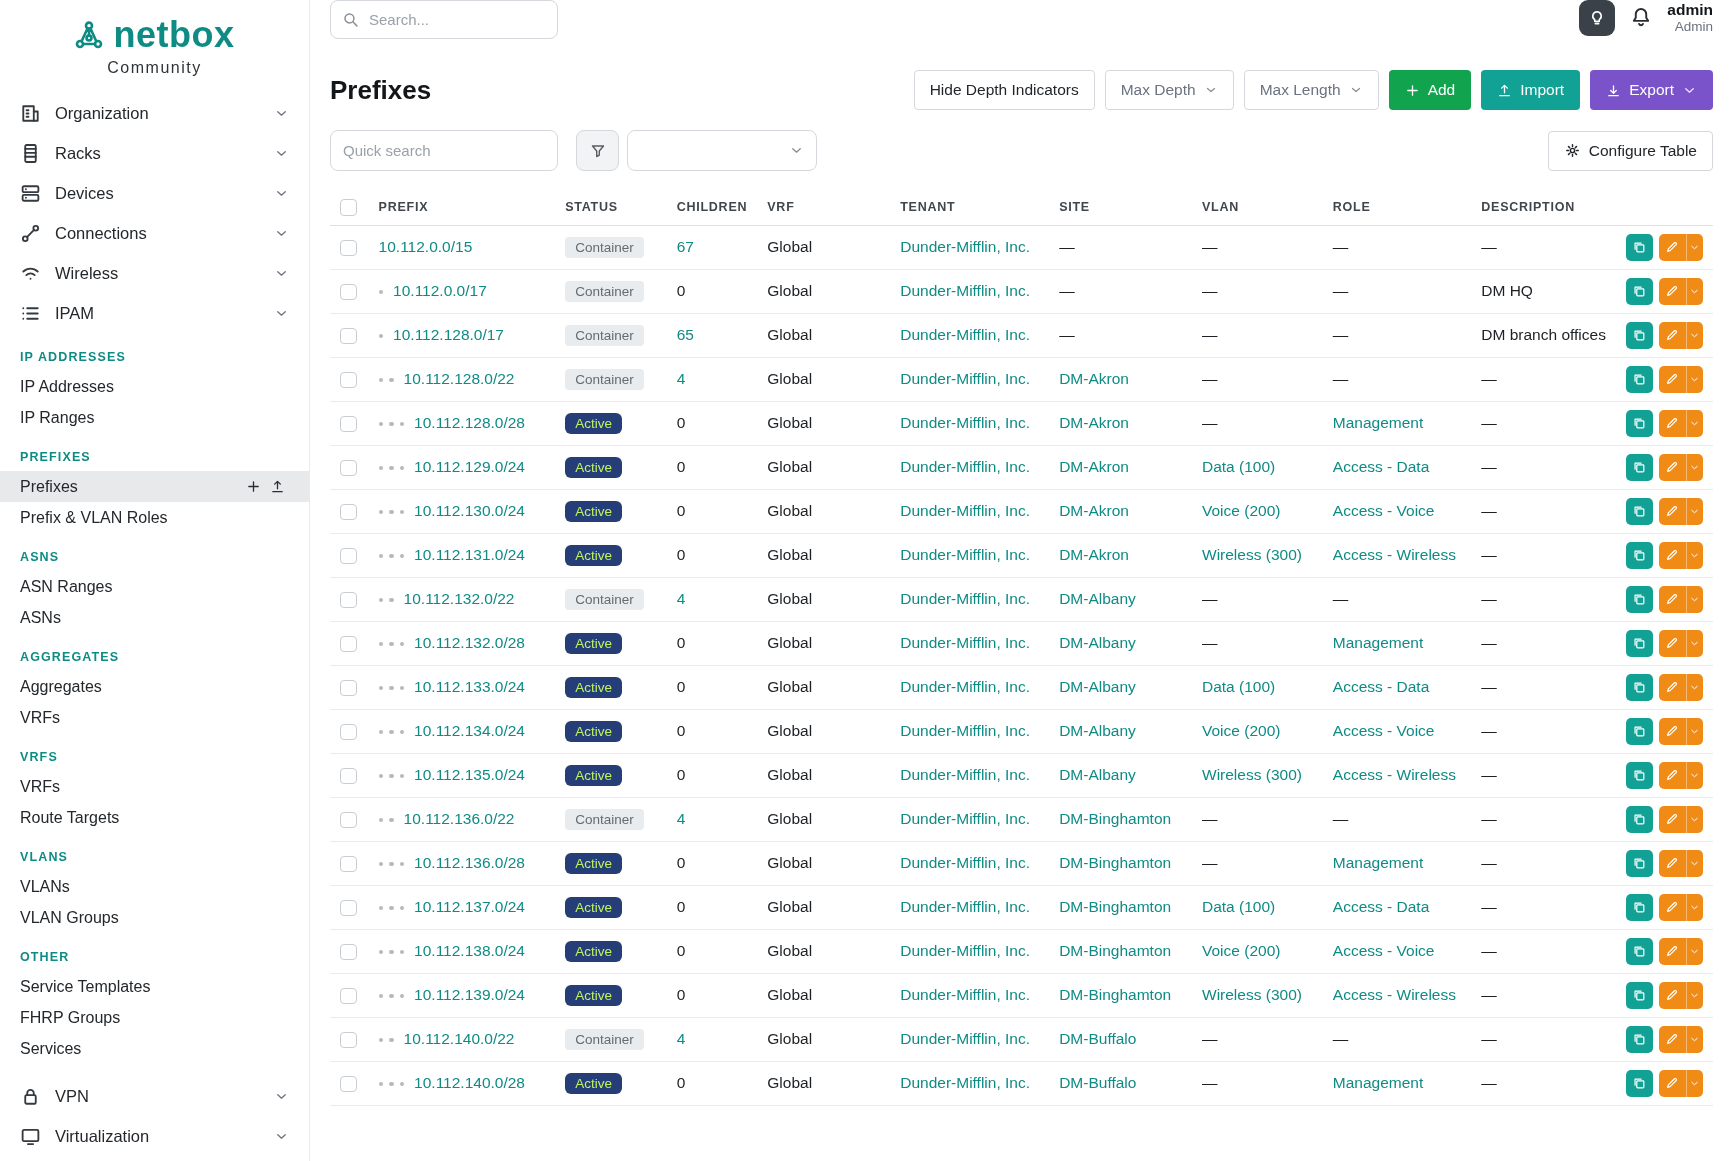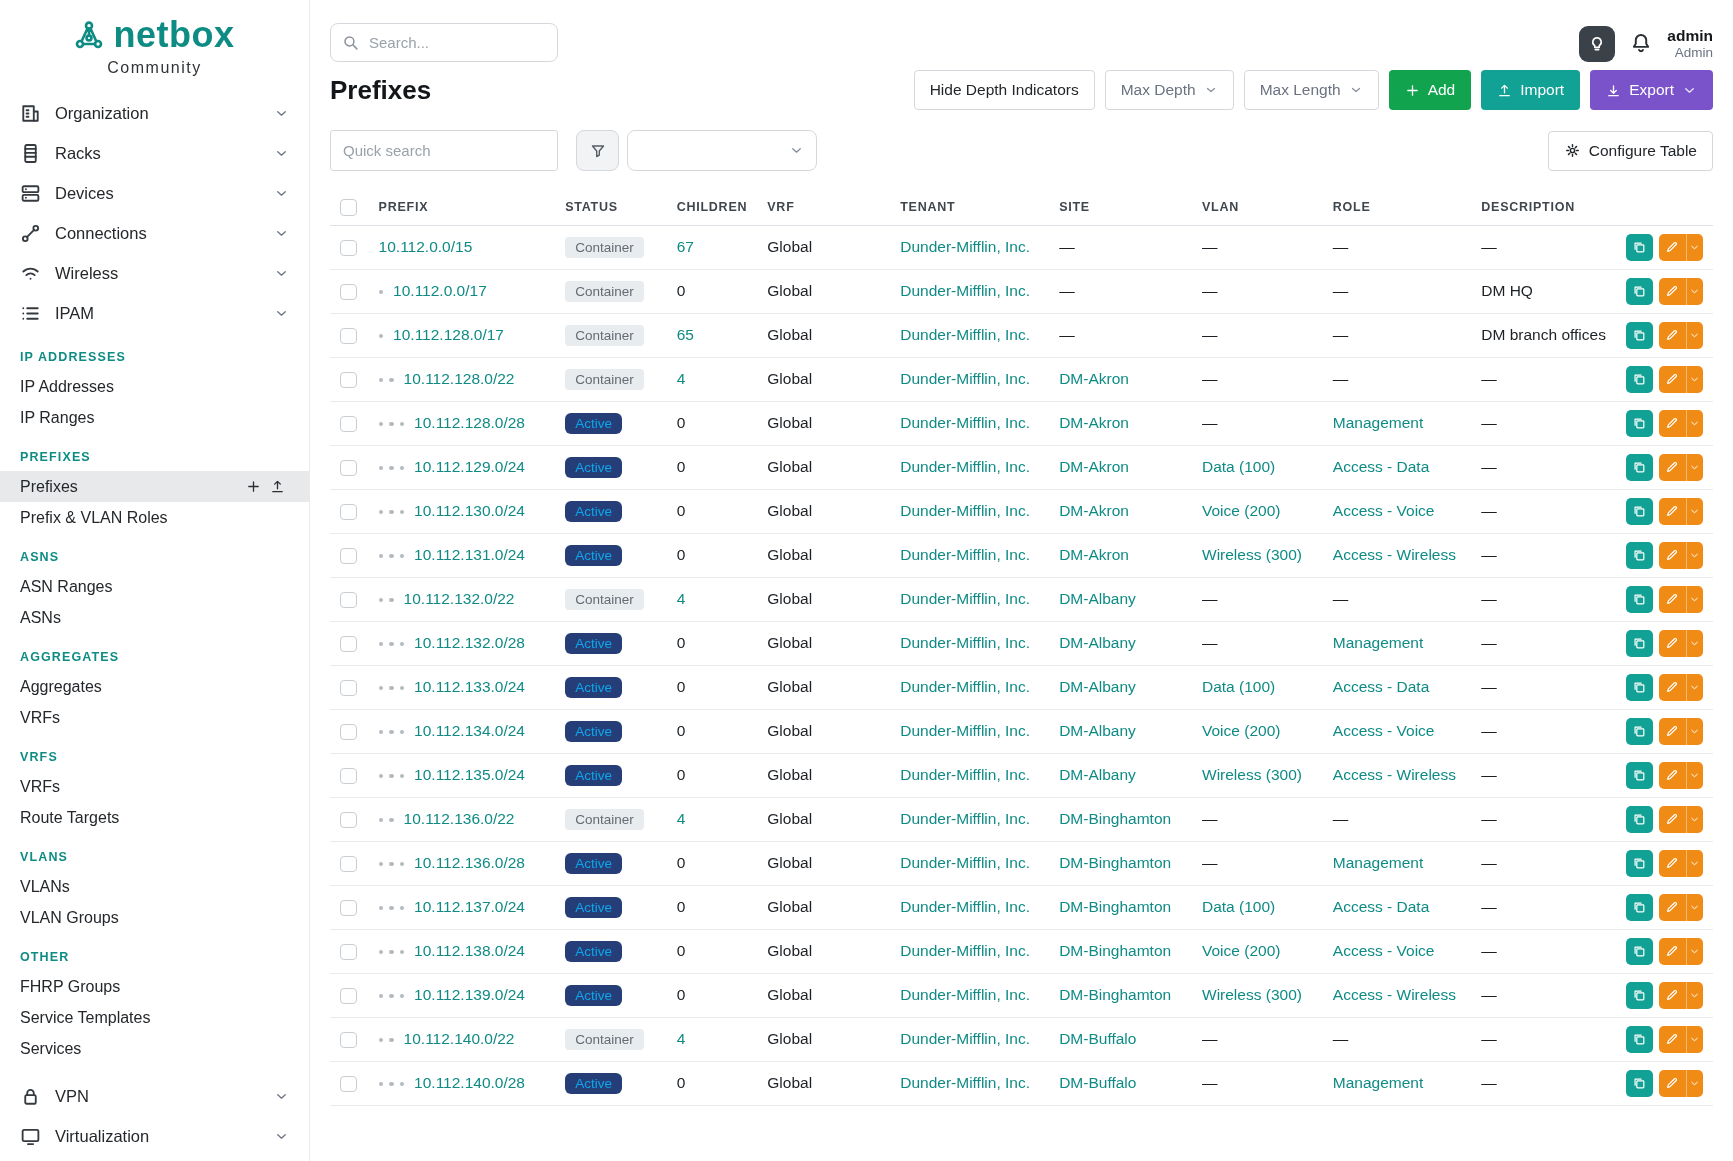--- a/index.html
+++ b/index.html
@@ -45,21 +45,21 @@
   }
   .sub-item.active { background:#e7e9eb; }
   .mini-btn { background:none; border:none; padding:0; width:24px; height:24px;
     display:flex; align-items:center; justify-content:center; color:#2a2e33; }
   .mini-btn.first { margin-left:auto; }
   .mini-btn .icn { width:15px; height:15px; }
 
   
   .main { flex:1; min-width:0; display:flex; flex-direction:column; padding:0 20px; overflow:hidden; }
 
-  .topbar { height:62px; display:flex; align-items:flex-end; flex:none; }
+  .topbar { height:62px; display:flex; align-items:flex-start; flex:none; }
   .search-box { position:relative; width:228px; }
   .search-box input {
     width:100%; height:39px; border:1px solid #d4d8dc; border-radius:8px;
     padding:0 10px 0 38px; font-size:15px; color:#333; outline:none; background:#fff;
   }
   .search-box input::placeholder { color:#9aa1a9; }
   .search-icn { position:absolute; left:12px; top:11px; width:17px; height:17px; color:#8a9199; }
   .topbar-right { margin-left:auto; display:flex; align-items:center; gap:15px; }
   .theme-btn { width:36px; height:36px; border-radius:9px; background:#3a4149; border:none;
     color:#fff; display:flex; align-items:center; justify-content:center; }
@@ -90,21 +90,21 @@
   .tabs { display:flex; gap:8px; margin-top:14px; border-bottom:1px solid #e4e7ea; flex:none; }
   .tab { padding:9px 14px 12px; font-size:16px; color:#5b6168; display:flex;
     align-items:center; gap:9px; cursor:pointer; position:relative; }
   .tab.active { color:#14171a; }
   .tab.active::after { content:""; position:absolute; left:0; right:0; bottom:-1px; height:2px; background:#3d434a; }
   .tab-badge { background:#6c757d; color:#fff; font-size:13px; border-radius:4px;
     padding:2px 7px; font-weight:600; }
 
   .table-toolbar { display:flex; align-items:center; margin-top:20px; flex:none; }
   .quick-search input {
-    width:228px; height:41px; border:1px solid #d4d8dc; border-radius:3px;
+    width:228px; height:41px; border:1px solid #d4d8dc; border-radius:8px;
     padding:0 12px; font-size:15px; outline:none; background:#fff;
   }
   .quick-search input::placeholder { color:#9aa1a9; }
   .filter-group { display:flex; align-items:center; margin-left:18px; gap:8px; }
   .funnel-btn { width:43px; height:41px; border:1px solid #d4d8dc; background:#f1f3f5;
     border-radius:8px; display:flex; align-items:center; justify-content:center; color:#565d64; }
   .select-box { width:190px; height:41px; border:1px solid #d4d8dc; border-radius:8px;
     display:flex; align-items:center; justify-content:flex-end; padding:0 12px;
     background:#fff; cursor:pointer; }
   .select-box .chev { width:15px; height:15px; color:#868e96; }
@@ -121,21 +121,21 @@
   .w-check { width:40px; } .w-prefix { width:200px; } .w-status { width:120px; }
   .w-children { width:82px; } .w-vrf { width:178px; } .w-tenant { width:165px; }
   .w-site { width:150px; } .w-vlan { width:138px; } .w-role { width:152px; }
   .w-actions { width:86px; }
   input[type=checkbox] {
     width:16.5px; height:16.5px; appearance:none; -webkit-appearance:none;
     border:1px solid #c9ced4; border-radius:4px; background:#fff; margin:0;
     vertical-align:middle; cursor:pointer; display:inline-block;
   }
   .badge { display:inline-block; border-radius:4px; padding:3px 10px; font-size:13.5px; font-weight:500; }
-  .badge-active { background:var(--active-badge,#253e78); color:#0ea5e9;border-radius:6px; }
+  .badge-active { background:var(--active-badge,#253e78); color:#bef264;border-radius:6px; }
   .badge-container { background:var(--container-badge-bg,#e9ecef); color:var(--container-badge-text,#646b72); }
   .dots { display:inline-flex; gap:6px; margin-right:10px; vertical-align:middle; }
   .dot { width:4.5px; height:4.5px; border-radius:50%; background:#b4bac0; }
   .actions-cell { display:flex; gap:6px; align-items:center; }
   .act-copy { width:27px; height:27px; border-radius:5px; background:var(--import-teal,#12a195);
     color:#fff; border:none; display:flex; align-items:center; justify-content:center; padding:0; }
   .act-copy .icn { width:14px; height:14px; }
   .edit-group { display:flex; border-radius:5px; overflow:hidden; }
   .act-edit { width:27px; height:27px; background:var(--edit-orange,#f08c16); color:#fff;
     border:none; display:flex; align-items:center; justify-content:center; padding:0; }
@@ -304,24 +304,24 @@
       </div>
       <div class="group-header">VLANS</div>
       <div class="sub-item">
         <span class="nav-label">VLANs</span>
       </div>
       <div class="sub-item">
         <span class="nav-label">VLAN Groups</span>
       </div>
       <div class="group-header">OTHER</div>
       <div class="sub-item">
+        <span class="nav-label">Service Templates</span>
+      </div>
+      <div class="sub-item">
         <span class="nav-label">FHRP Groups</span>
-      </div>
-      <div class="sub-item">
-        <span class="nav-label">Service Templates</span>
       </div>
       <div class="sub-item">
         <span class="nav-label">Services</span>
       </div>
       <div class="nav-item bottom-first">
         <span class="icn">
           <svg viewBox="0 0 16 16" fill="none" stroke="currentColor" stroke-width="1.4" stroke-linecap="round" stroke-linejoin="round">
             <rect x="4" y="7" width="8" height="6.5" rx="1"></rect>
             <path d="M5.5 7V5.5a2.5 2.5 0 0 1 5 0V7"></path>
           </svg>

